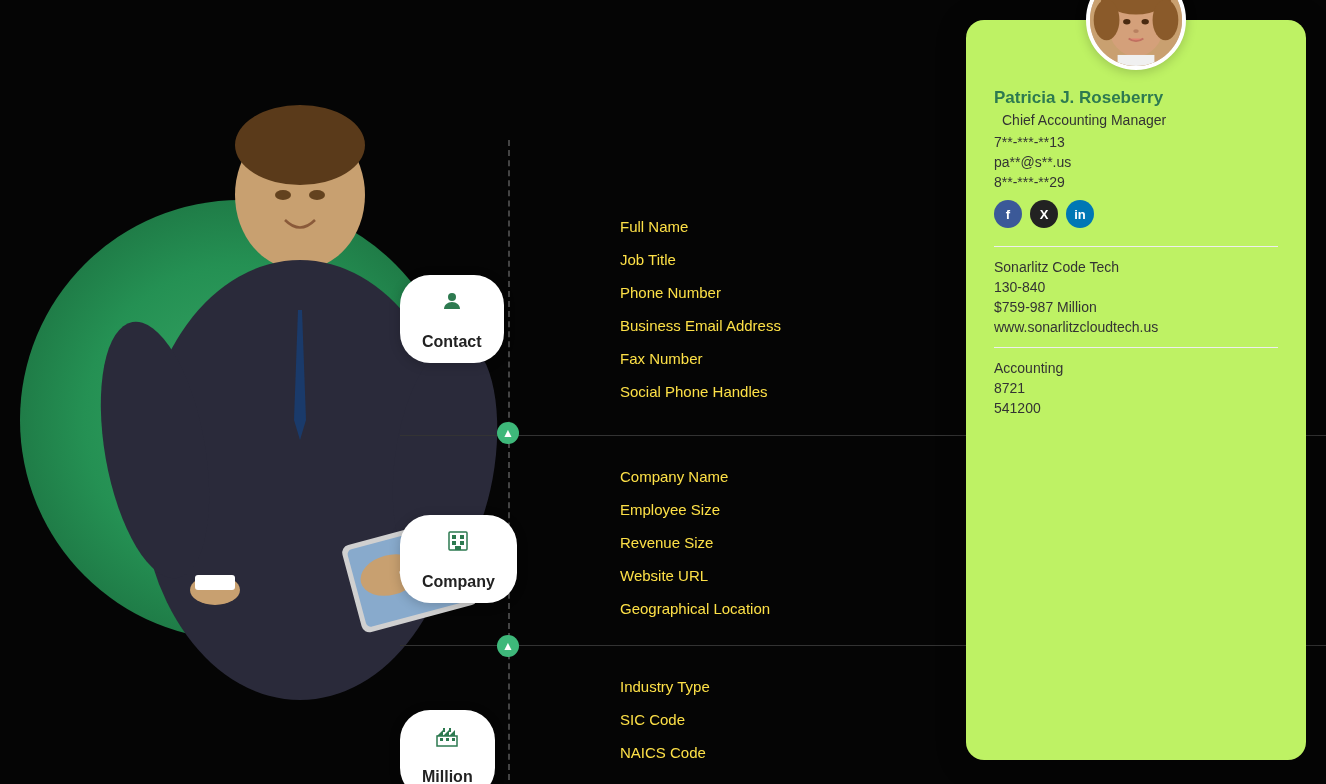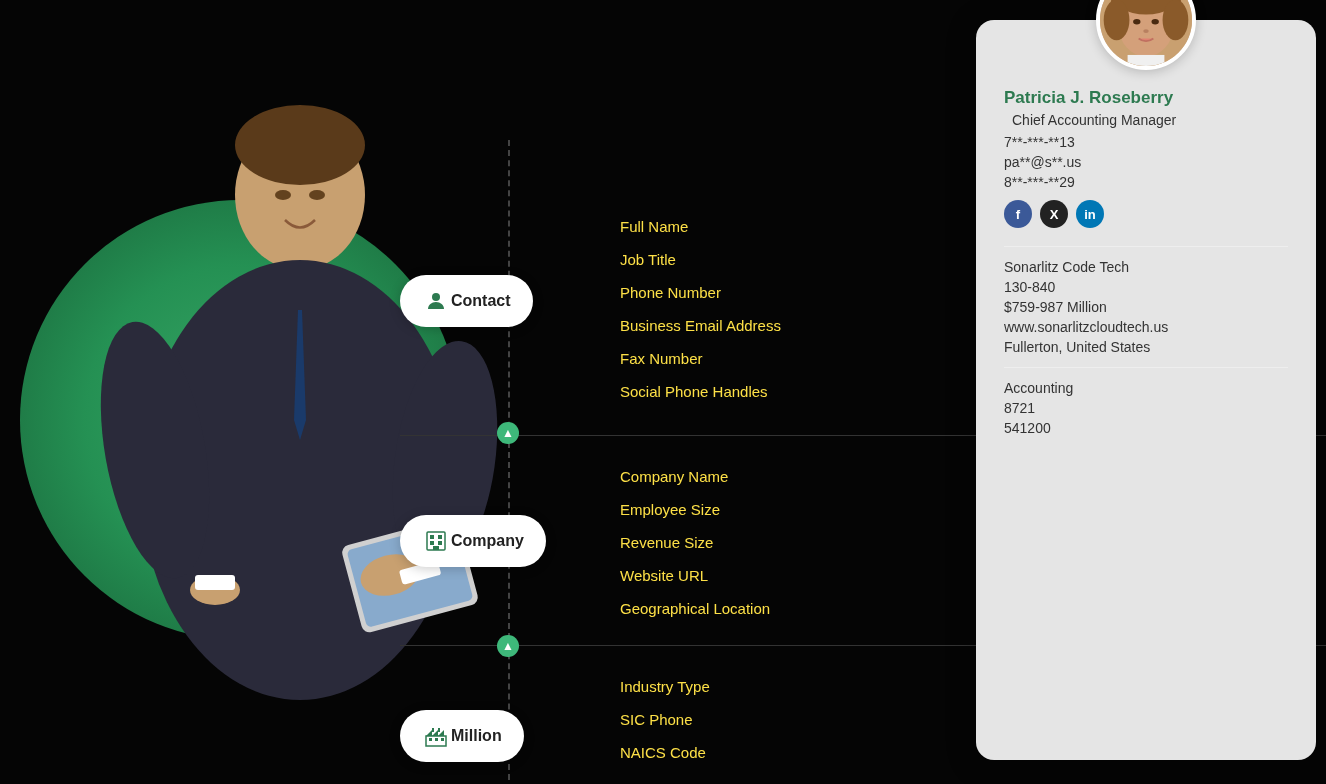--- a/index.html
+++ b/index.html
@@ -28,31 +28,32 @@
       top: 60px;
       width: 2px;
       height: 640px;
       border-left: 2px dashed #444;
     }
 
     
     .badge {
       display: flex;
       align-items: center;
-      gap: 1px;
+      gap: 18px;
       background: #fff;
       border-radius: 30px;
       padding: 12px 22px;
       font-size: 16px;
       font-weight: 600;
       color: #222;
       box-shadow: 0 2px 12px rgba(0,0,0,0.2);
       white-space: nowrap;
       position: relative;
       z-index: 2;
+      flex-direction: column;
     }
 
     .badge .badge-icon {
       width: 28px;
       height: 28px;
       display: flex;
       align-items: center;
       justify-content: center;
       color: #2d7a50;
       font-size: 20px;
@@ -86,25 +87,25 @@
       position: absolute;
       left: 0;
       width: 950px;
       height: 1px;
       background: #333;
     }
 
     
     .profile-card {
       position: absolute;
-      right: 10px;
+      right: 20px;
       top: 20px;
       width: 340px;
       min-height: 740px;
-      background: #e5e5e5;
+      background: #bef264;
       border-radius: 18px;
       padding: 60px 28px 30px 28px;
       box-shadow: 0 4px 30px rgba(0,0,0,0.3);
     }
 
     .profile-avatar {
       position: absolute;
       top: -50px;
       left: 50%;
       transform: translateX(-50%);
@@ -306,21 +307,21 @@
         <rect x="17" y="14" width="3" height="3" fill="#2d7a50"></rect>
         <rect x="8" y="4" width="2" height="4" fill="#2d7a50"></rect>
         <rect x="14" y="4" width="2" height="4" fill="#2d7a50"></rect>
       </svg>
     </span>
     <span>Million</span>
   </div>
 
   <div class="fields-industry">
     <div class="field-label">Industry Type</div>
-    <div class="field-label">SIC Phone</div>
+    <div class="field-label">SIC Code</div>
     <div class="field-label">NAICS Code</div>
   </div>
 
 </div>
 
 <div class="profile-card">
 
   <div class="profile-avatar">
     <svg class="avatar-face" viewBox="0 0 100 100">
       <rect width="100" height="100" fill="#c9a070"></rect>
@@ -361,21 +362,20 @@
       <span>in</span>
     </div>
   </div>
 
   <hr class="profile-divider">
 
   <div class="profile-value">Sonarlitz Code Tech</div>
   <div class="profile-value">130-840</div>
   <div class="profile-value">$759-987 Million</div>
   <div class="profile-value">www.sonarlitzcloudtech.us</div>
-  <div class="profile-value">Fullerton, United States</div>
 
   <hr class="profile-divider">
 
   <div class="profile-value">Accounting</div>
   <div class="profile-value">8721</div>
   <div class="profile-value">541200</div>
 
 </div>
 
 </body></html>

